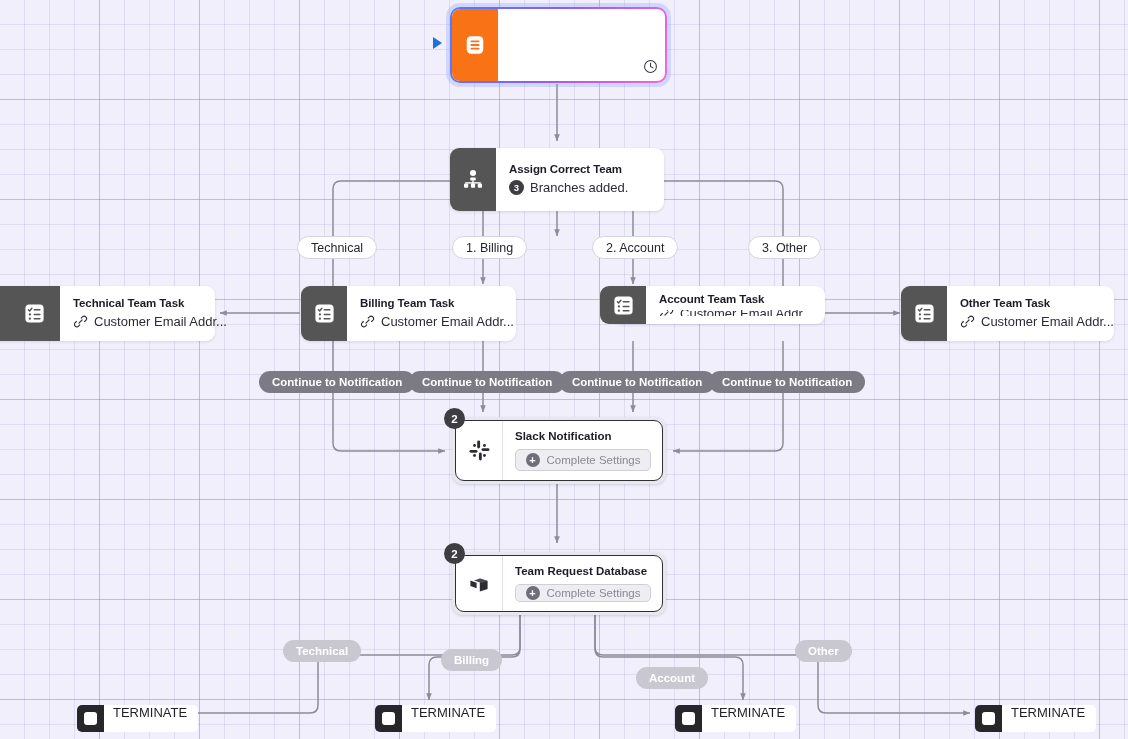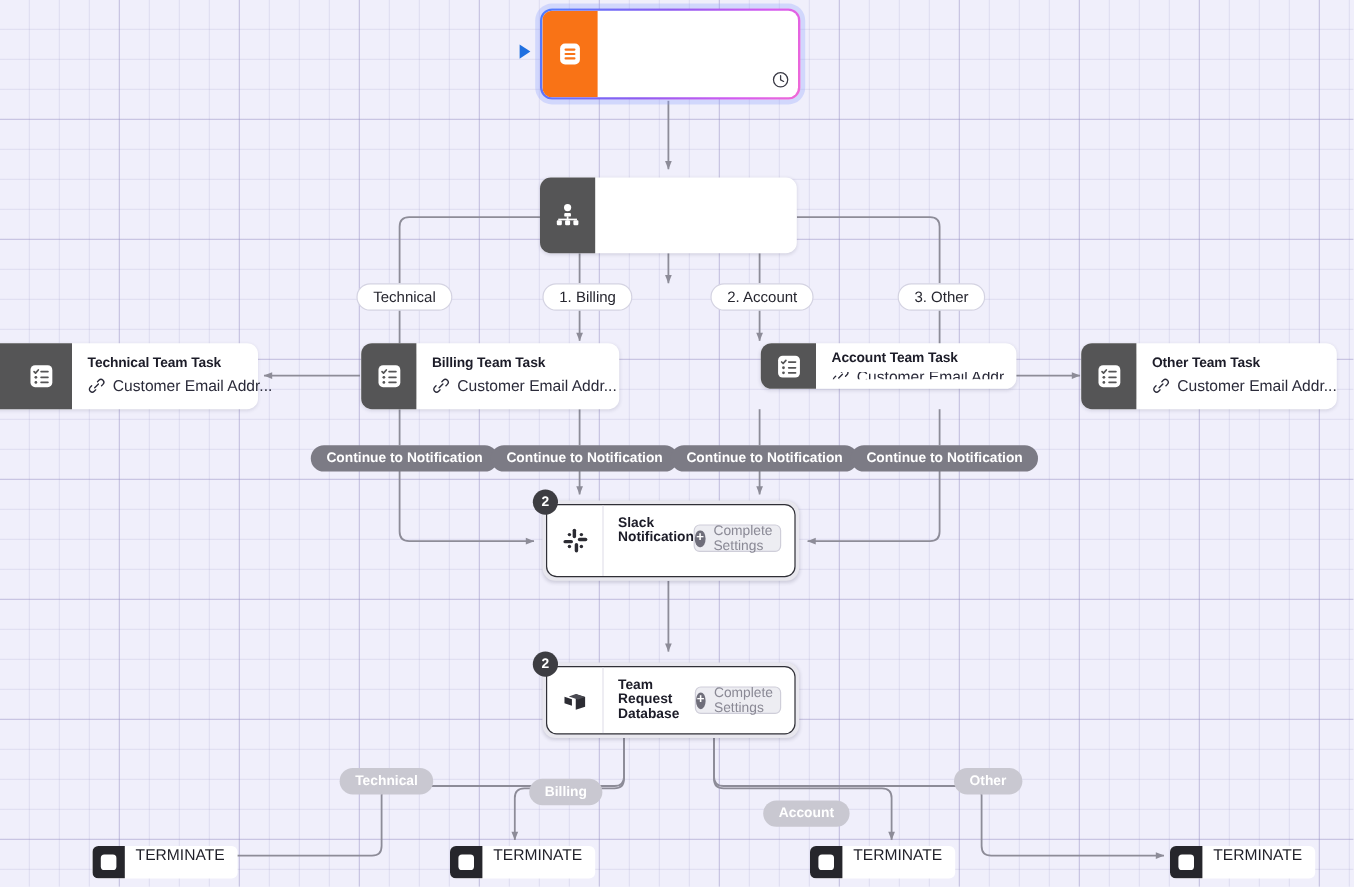--- a/index.html
+++ b/index.html
@@ -72,21 +72,21 @@
     padding:0 13px;box-sizing:border-box;white-space:nowrap;z-index:5;}
 
   
   .sel-node{position:absolute;background:#e8e7ee;border-radius:11px;padding:3px;
     box-sizing:border-box;box-shadow:0 1px 3px rgba(40,40,70,.16);}
   .sel-node .shell{width:100%;height:100%;background:#fff;border:1.5px solid #2f2f36;
     border-radius:9px;display:flex;overflow:hidden;box-sizing:border-box;}
   .sel-node .iconcol{width:46px;flex:0 0 46px;display:flex;align-items:center;
     justify-content:center;border-right:1px solid #e3e2eb;}
   .sel-node .body{flex:1;padding:9px 11px 9px 12px;box-sizing:border-box;
-    display:flex;flex-direction:row;justify-content:center;}
+    display:flex;flex-direction:column;justify-content:center;}
   .sel-node .title{font-size:11.5px;font-weight:bold;color:#1c1c28;}
   .cs-btn{margin-top:7px;height:21px;border:1px solid #cfced9;border-radius:5px;background:#ededf2;
     display:flex;align-items:center;justify-content:center;gap:7px;font-size:11.5px;color:#8a8995;}
   .cs-plus{width:14px;height:14px;border-radius:50%;background:#6f6e7a;color:#fff;font-size:11px;
     display:flex;align-items:center;justify-content:center;line-height:1;font-weight:bold;}
 
   
   .term{position:absolute;height:27px;background:#fff;border-radius:5px;display:flex;
     align-items:flex-start;overflow:hidden;z-index:5;}
   .term .sq{width:27px;height:27px;flex:0 0 27px;background:#26262b;display:flex;
@@ -167,20 +167,27 @@
       <svg width="24" height="24" viewBox="0 0 24 24" aria-hidden="true">
         <circle cx="12" cy="5" r="3" fill="#fff"></circle>
         <rect x="9.2" y="9.4" width="5.6" height="3.1" rx="1" fill="#fff"></rect>
         <rect x="11.3" y="12.3" width="1.4" height="3.4" fill="#fff"></rect>
         <rect x="4.2" y="14.2" width="15.6" height="1.4" fill="#fff"></rect>
         <rect x="3" y="15.5" width="4.2" height="4.2" rx="1" fill="#fff"></rect>
         <rect x="9.9" y="15.5" width="4.2" height="4.2" rx="1" fill="#fff"></rect>
         <rect x="16.8" y="15.5" width="4.2" height="4.2" rx="1" fill="#fff"></rect>
       </svg>
     </div>
+    <div class="body">
+      <div class="title">Assign Correct Team</div>
+      <div class="sub">
+        <span class="inline-badge">3</span>
+        <span>Branches added.</span>
+      </div>
+    </div>
   </div>
 
   <div class="pill" style="left:297px;top:236px;">Technical</div>
   <div class="pill" style="left:452px;top:236px;">1. Billing</div>
   <div class="pill" style="left:592px;top:236px;">2. Account</div>
   <div class="pill" style="left:748px;top:236px;">3. Other</div>
 
   <div class="node" style="left:-43px;top:286px;width:258px;height:55px;box-shadow:0 1px 3px rgba(40,40,70,.12);">
     <div class="iconbox" style="width:89px;flex:0 0 89px;justify-content:flex-end;padding-right:14px;">
       <svg width="23" height="23" viewBox="0 0 24 24" aria-hidden="true">
@@ -224,21 +231,21 @@
         <svg width="15" height="15" viewBox="0 0 24 24" style="flex:0 0 15px;">
           <path d="M9.5 14.5 L14.5 9.5" stroke="#2b2b3a" stroke-width="1.8" stroke-linecap="round" fill="none"></path>
           <path d="M13.2 6.6 L15.1 4.7 a3.8 3.8 0 0 1 5.4 5.4 L18.6 12" stroke="#2b2b3a" stroke-width="1.8" fill="none" stroke-linecap="round"></path>
           <path d="M10.8 17.4 L8.9 19.3 a3.8 3.8 0 0 1 -5.4 -5.4 L5.4 12" stroke="#2b2b3a" stroke-width="1.8" fill="none" stroke-linecap="round"></path>
         </svg>
         <span>Customer Email Addr...</span>
       </div>
     </div>
   </div>
 
-  <div class="node" style="left:634px;top:286px;width:213px;height:38px;box-shadow:0 1px 3px rgba(40,40,70,.12);">
+  <div class="node" style="left:612px;top:286px;width:213px;height:38px;box-shadow:0 1px 3px rgba(40,40,70,.12);justify-content:flex-end;">
     <div class="iconbox">
       <svg width="23" height="23" viewBox="0 0 24 24" aria-hidden="true">
         <rect x="2.5" y="2.5" width="19" height="19" rx="4" fill="#fff"></rect>
         <path d="M5.6 8.0 L6.9 9.3 L9.3 6.6" fill="none" stroke="#555556" stroke-width="1.5" stroke-linecap="round" stroke-linejoin="round"></path>
         <rect x="11" y="7.3" width="7.4" height="1.5" rx=".7" fill="#555556"></rect>
         <circle cx="7.2" cy="13" r="1.2" fill="#555556"></circle>
         <rect x="11" y="12.3" width="7.4" height="1.5" rx=".7" fill="#555556"></rect>
         <circle cx="7.2" cy="17.4" r="1.2" fill="#555556"></circle>
         <rect x="11" y="16.7" width="7.4" height="1.5" rx=".7" fill="#555556"></rect>
       </svg>

